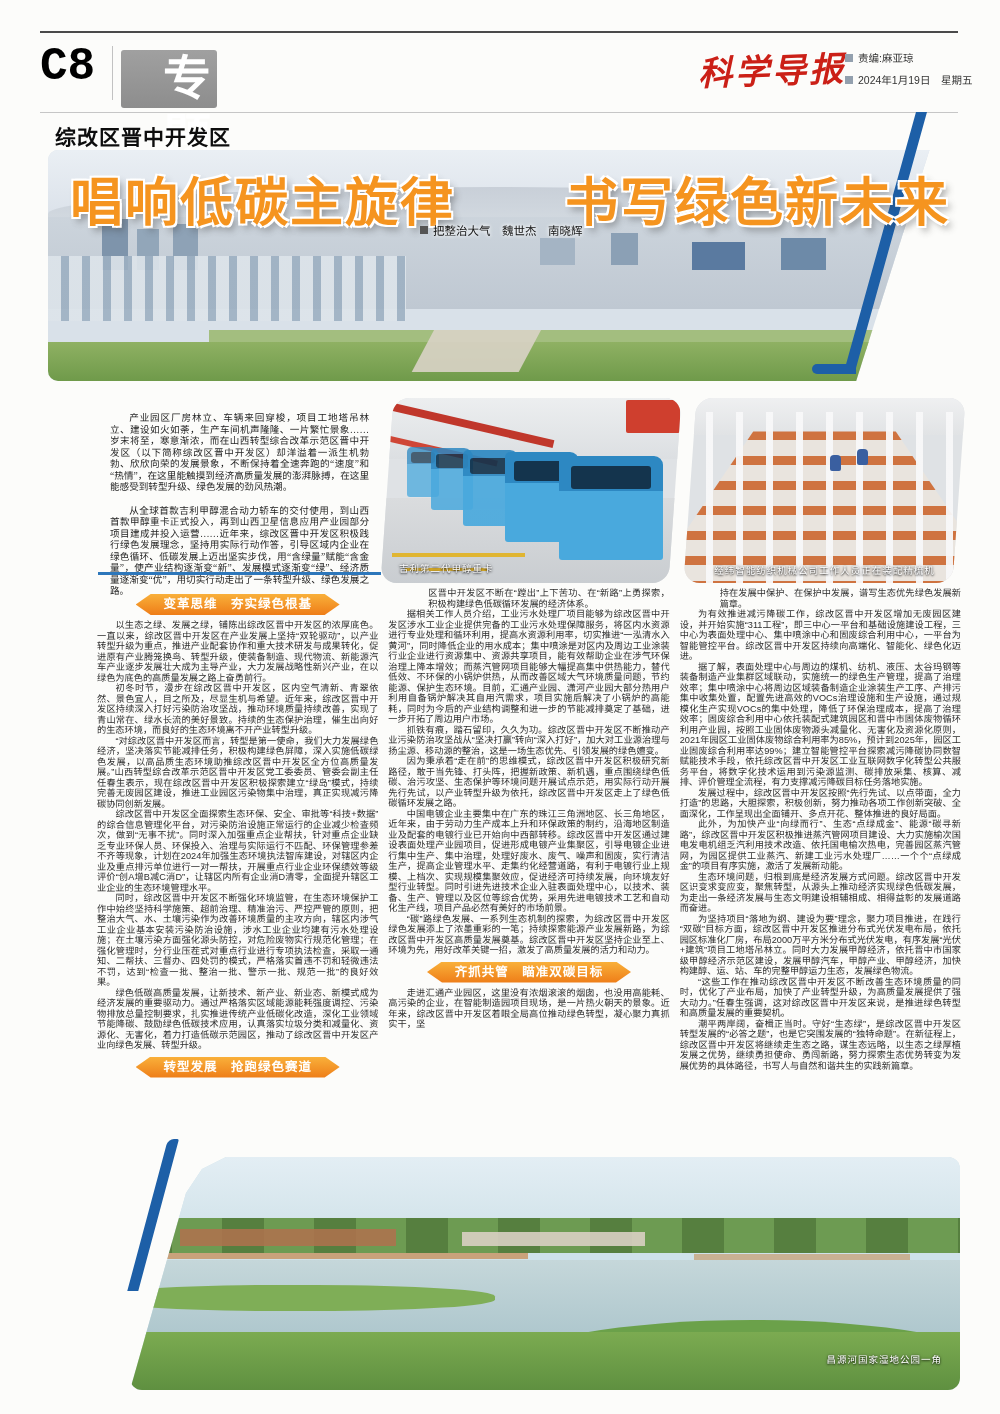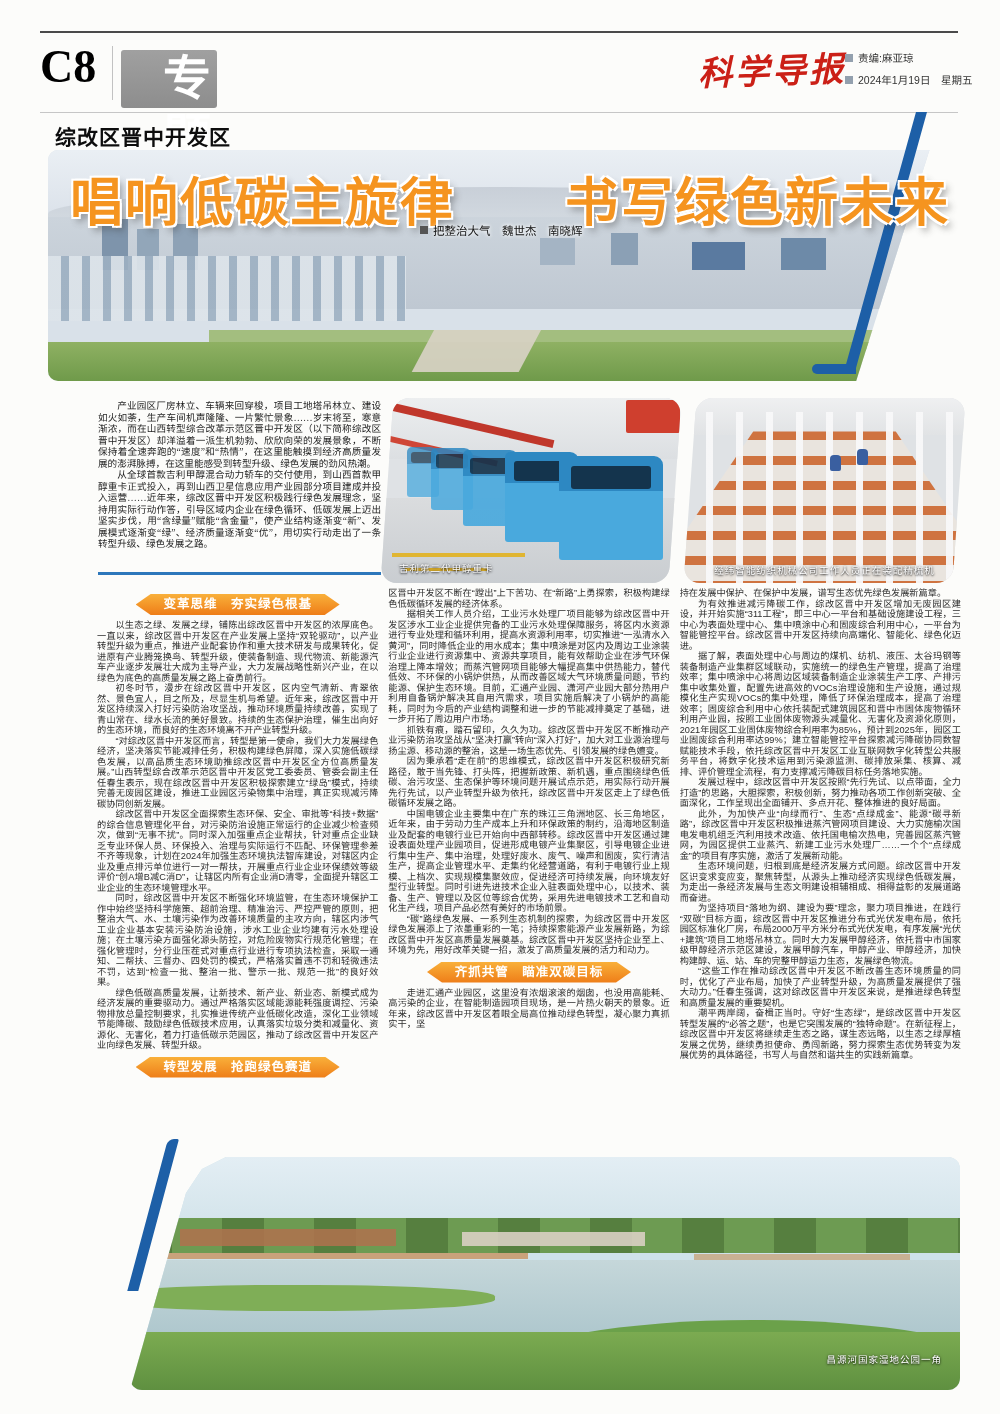--- a/index.html
+++ b/index.html
@@ -2,21 +2,21 @@
 <html lang="zh-CN"><head>
 <meta charset="utf-8">
 <style>
   html,body{margin:0;padding:0;}
   body{width:1000px;height:1414px;background:#fcfcfa;position:relative;
        font-family:"Liberation Sans",sans-serif;color:#2f2f2f;overflow:hidden;}
   .abs{position:absolute;}
 
   
   .top-rule{left:40px;top:31px;width:918px;height:2px;background:#4a4a4a;}
-  .page-num{left:40px;top:44px;font-family:Liberation Serif, serif;font-size:46px;font-weight:700;color:#000;line-height:1;}
+  .page-num{left:40px;top:44px;font-family:Liberation Mono, monospace;font-size:46px;font-weight:700;color:#000;line-height:1;}
   .head-vline{left:112px;top:46px;width:1px;height:54px;background:#c2c2c2;}
   .section-box{left:121px;top:50px;width:96px;height:58px;background:linear-gradient(180deg,#a0a0a0,#8d8d8d);
        border-radius:3px;color:#fff;font-size:48px;font-weight:700;text-align:right;line-height:58px;letter-spacing:6px;
        font-family:"Liberation Serif",serif;}
   .masthead{left:698px;top:44px;color:#cb2017;font-size:34px;font-weight:700;font-style:italic;
        font-family:"Liberation Serif",serif;letter-spacing:3px;transform:rotate(-2deg);}
   .pubinfo{left:845px;top:50px;font-size:10.5px;color:#333;}
   .pubinfo .row{display:flex;align-items:center;margin-bottom:7px;white-space:nowrap;}
   .sq{display:inline-block;width:8px;height:8px;background:#93a0ae;margin-right:5px;}
   .head-rule{left:40px;top:112px;width:918px;height:1px;background:#c6c6c6;}
@@ -42,21 +42,21 @@
   .bld{position:absolute;background:#8ea2b6;}
   .b-factory{left:0;top:46%;width:40%;height:28%;
       background:repeating-linear-gradient(90deg,#dde4ea 0 13px,#9db0c2 13px 21px);opacity:.9;}
   .b-green1{left:0;bottom:0;right:0;height:17%;background:linear-gradient(#8fb163,#6f9a4a);}
   .b-green2{left:18%;bottom:13%;right:0;height:9%;background:#9cba73;opacity:.9;}
   .b-road{left:42%;bottom:4%;width:12%;height:18%;background:#d9d3c6;transform:skewX(-28deg);opacity:.9;}
 
   
   .lead{left:98px;top:400px;width:283px;font-family:"Liberation Serif",serif;font-size:9.6px;line-height:11.5px;
       text-align:justify;color:#1f1f1f;}
-  .lead p{margin:0;text-indent:2em;}
+  .lead p{margin:12px;text-indent:2em;}
   .lead-rule{left:98px;top:572px;width:283px;height:3px;background:#2d77bb;}
 
   
   .photo-mid{overflow:hidden;border-radius:16px;transform:skewX(-4deg);background:#dfe2e5;}
   .scene{position:absolute;left:-14px;top:-6px;right:-14px;bottom:-6px;transform:skewX(4deg);}
   .photo-truck{left:387px;top:398px;width:288px;height:185px;}
   .photo-textile{left:690px;top:398px;width:269px;height:185px;}
   .caption{position:absolute;color:#fff;font-size:9.5px;letter-spacing:1px;
       text-shadow:0 1px 2px rgba(0,0,0,.8),0 0 3px rgba(0,0,0,.5);white-space:nowrap;}
 
@@ -76,21 +76,21 @@
       background:repeating-linear-gradient(180deg,#cf7340 0 9px,#e9e4de 9px 25px);
       clip-path:polygon(26% 0,74% 0,110% 100%,-10% 100%);}
   .x-posts{position:absolute;left:0;top:10%;right:0;bottom:0;
       background:repeating-linear-gradient(90deg,rgba(248,248,249,.95) 0 7px,rgba(255,255,255,0) 7px 30px);}
   .worker{position:absolute;width:11px;height:16px;background:#3a5fa0;border-radius:4px 4px 2px 2px;}
 
   
   .cols{left:97px;top:588px;width:864px;height:566px;display:flex;gap:10px;overflow:hidden;}
   .col{flex:1 1 0;overflow:hidden;}
   .col p{margin:0;font-size:9.2px;line-height:10.5px;text-align:justify;text-indent:2em;color:#2d2d2d;}
-  .col p.cont{text-indent:0;}
+  .col p.cont{text-indent:0;margin-left:40px;}
   .ribbon{width:204px;height:21px;margin:6px auto 5px;background:linear-gradient(180deg,#f9b03a,#ee7d18);
       clip-path:polygon(0 50%,15px 0,calc(100% - 15px) 0,100% 50%,calc(100% - 15px) 100%,15px 100%);
       color:#fff;font-size:12.5px;font-weight:700;text-align:center;line-height:21px;letter-spacing:1px;}
 
   
   .photo-wetland{left:130px;top:1157px;width:830px;height:233px;border-radius:12px;overflow:hidden;background:#cfe2ea;
       clip-path:polygon(96px 0,100% 0,100% 100%,0 100%,56px 36px,72px 12px);}
   .blue-stripe-bl{left:168px;top:1139px;width:11px;height:152px;background:#1d5fa7;
       transform:skewX(-15deg);transform-origin:top left;border-radius:6px 2px 0 0;}
   .w-sky{position:absolute;left:0;top:0;right:0;height:32%;background:linear-gradient(#e3eef4,#d2e3ea);}

